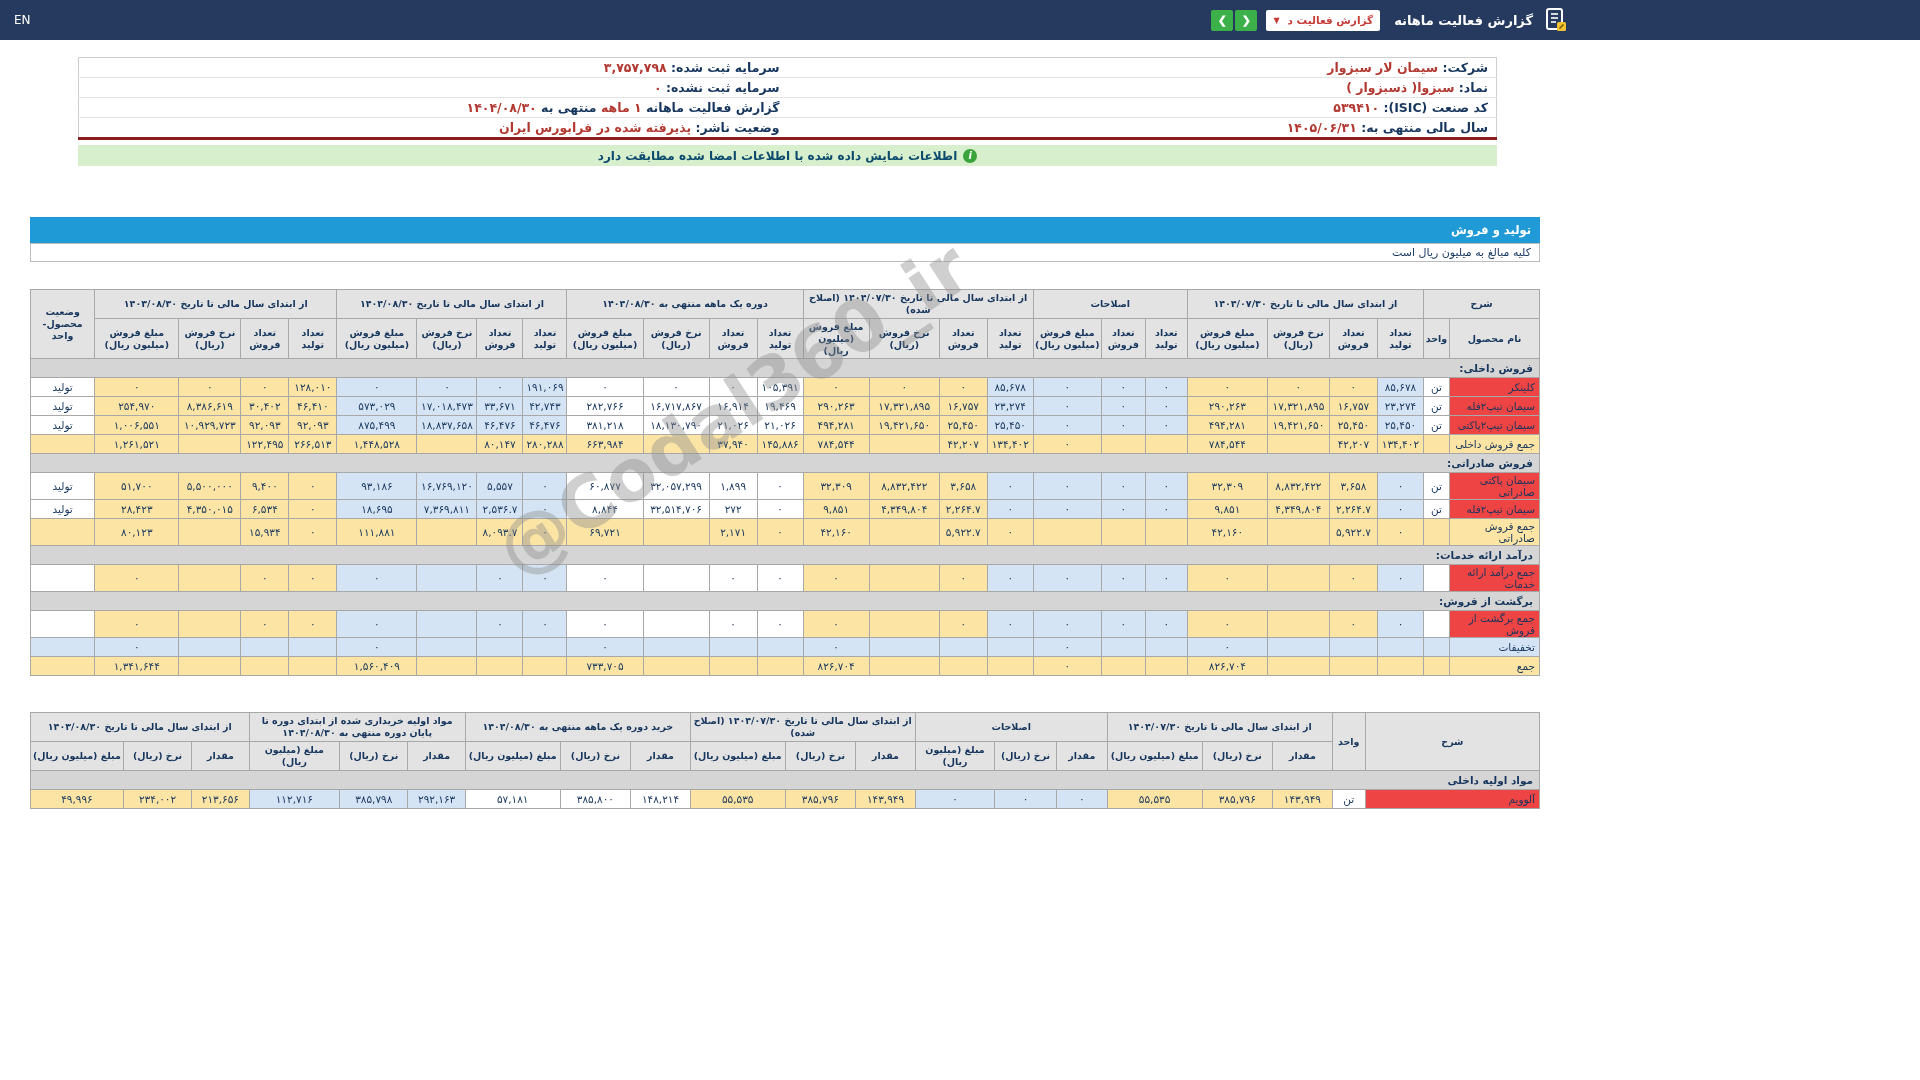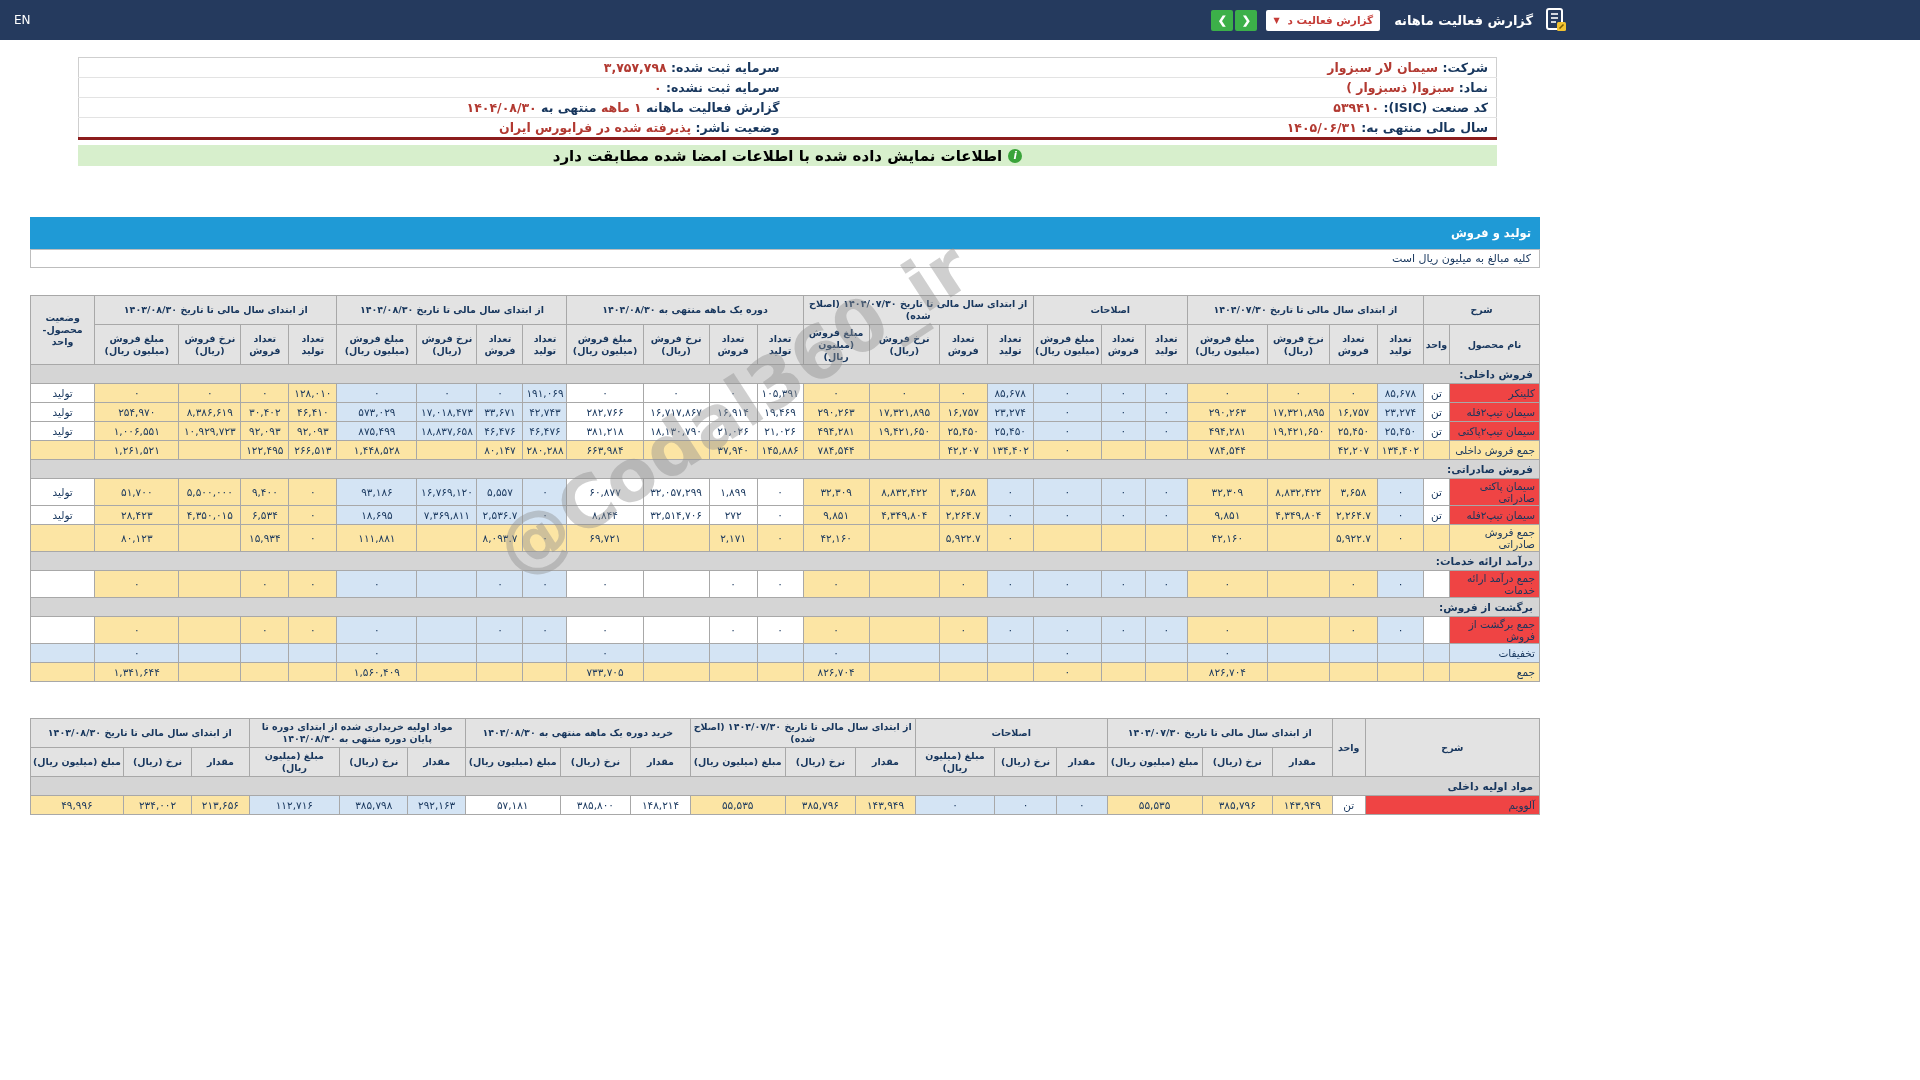--- a/index.html
+++ b/index.html
@@ -21,28 +21,28 @@
 
   
   .top-wrap{width:1419px;margin:17px 423px 0 auto;}
   table.company{width:100%;border-collapse:collapse;border:1px solid #cfcfcf;border-bottom:3px solid #8c1d1d;background:#fff;}
   .company td{width:50%;padding:2px 8px;font-size:12.5px;border-top:1px solid #e3e3e3;white-space:nowrap;}
   .company tr:first-child td{border-top:none;}
   .company .lbl{font-weight:bold;color:#17365d;}
   .company .val{font-weight:bold;color:#b23931;}
 
   .banner{margin-top:5px;height:21px;background:#d7efcc;display:flex;align-items:center;justify-content:center;gap:6px;}
-  .banner .txt{font-size:15px;font-weight:bold;color:#000000;}
+  .banner .txt{font-size:12px;font-weight:bold;color:#0c4a6e;}
   .info-icon{width:14px;height:14px;border-radius:50%;background:#3aa33a;color:#fff;font-size:10px;font-weight:bold;display:flex;align-items:center;justify-content:center;font-style:italic;flex:0 0 auto;}
   .note-line{margin-top:6px;text-align:left;}
   .note-btn{display:inline-block;border:1px solid #b3b3b3;background:#fff;color:#17365d;font-size:11.5px;font-weight:bold;padding:2px 9px;}
 
   
   .main-wrap{width:1510px;margin:51px 380px 0 auto;position:relative;}
-  .sec-bar{height:32px;background:#1f9ad6;color:#fff;font-weight:bold;font-size:11.5px;display:flex;align-items:center;padding:0 9px;}
+  .sec-bar{height:26px;background:#1f9ad6;color:#fff;font-weight:bold;font-size:11.5px;display:flex;align-items:center;padding:0 9px;}
   .sec-note{border:1px solid #bdbdbd;background:#fff;font-size:11px;font-weight:normal;color:#17365d;padding:2px 8px;}
   .tbl-gap{height:27px;}
   table.rpt{width:100%;border-collapse:collapse;table-layout:fixed;font-size:10.5px;background:#fff;}
   .rpt th,.rpt td{border:1px solid #a8a8a8;color:#17365d;vertical-align:middle;word-wrap:break-word;overflow:hidden;}
   .rpt th{background:#e3e3e3;font-size:9.5px;font-weight:bold;line-height:1.25;padding:2px 1px;text-align:center;}
   .rpt td{text-align:center;height:19px;padding:1px 2px;}
   .rpt td.name{text-align:right;padding:1px 4px;background:#ef4444;}
   .rpt td.sec{background:#d5d5d5;text-align:right;font-weight:bold;padding:2px 6px;}
   .t-y{background:#fce5a4;}
   .t-b{background:#d4e4f4;}

